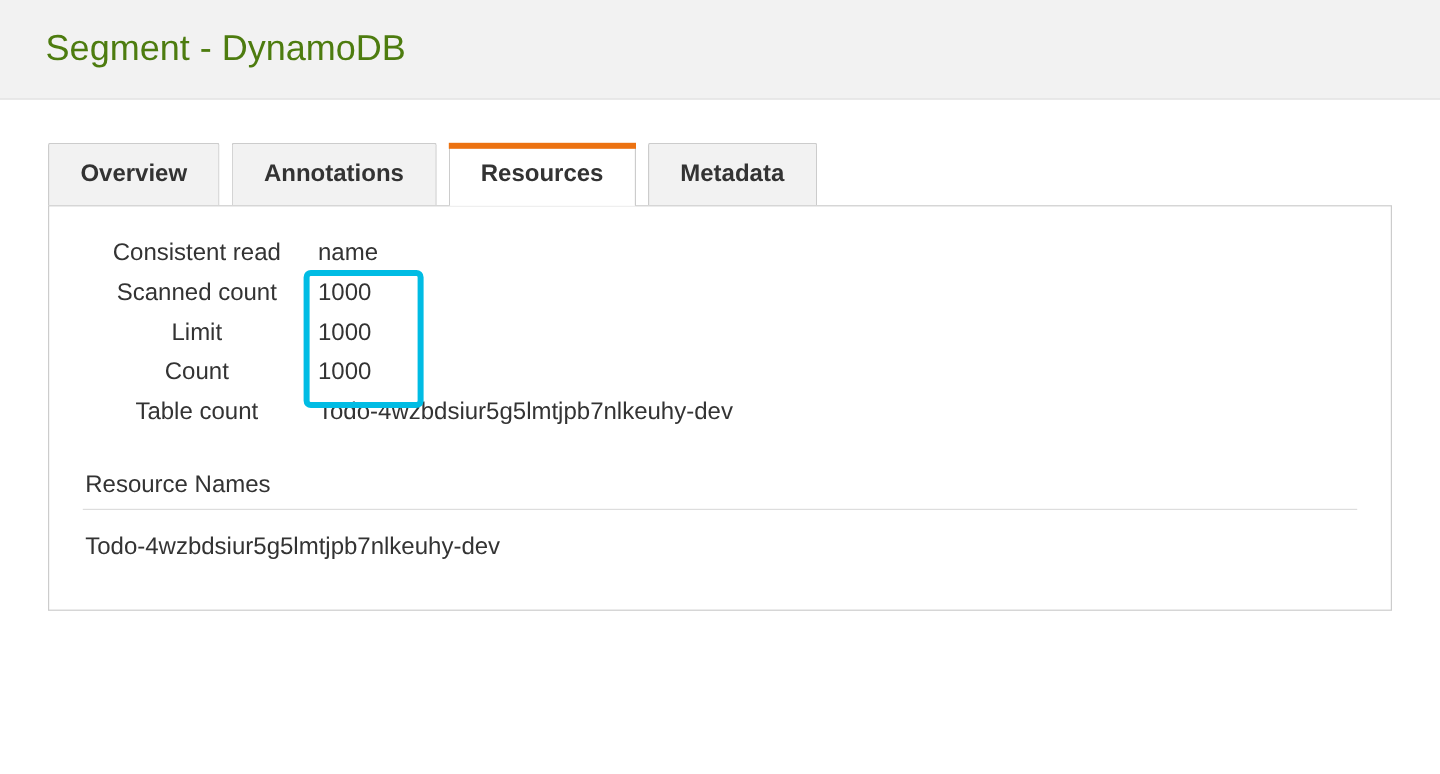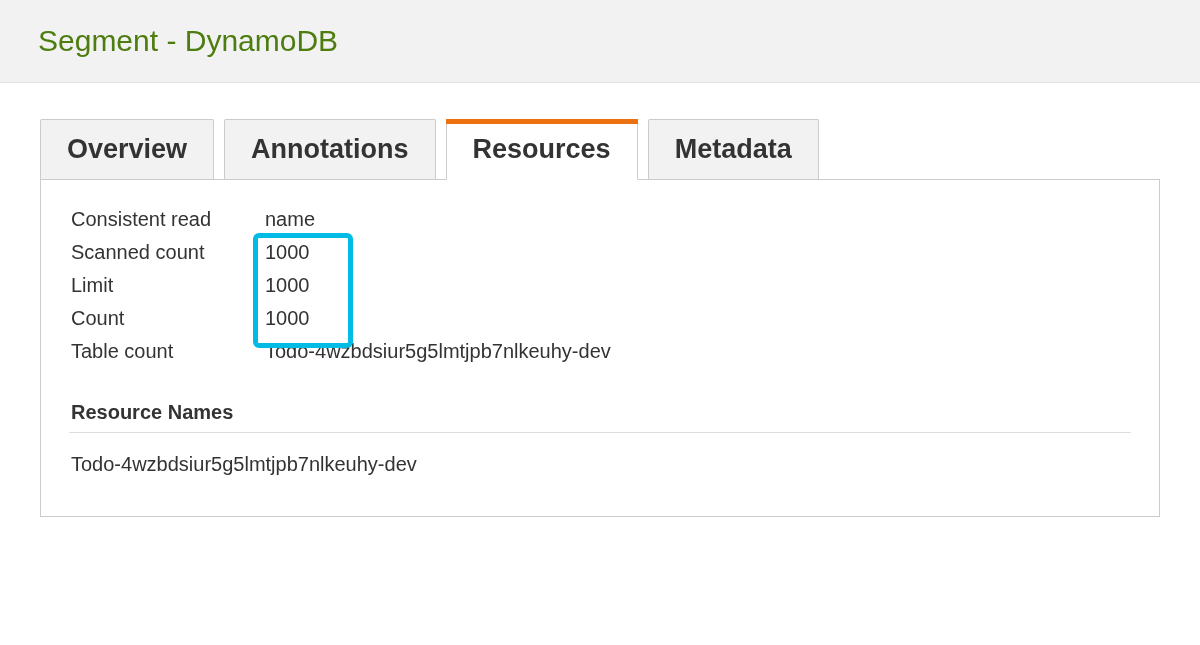--- a/index.html
+++ b/index.html
@@ -31,21 +31,21 @@
       display: flex;
       gap: 10px;
       margin-bottom: 0;
       position: relative;
     }
     .tab {
       padding: 14px 26px;
       background: #f2f2f2;
       border: 1px solid #ccc;
       border-bottom: none;
-      font-size: 27px;
+      font-size: 20px;
       font-weight: 600;
       color: #333;
       cursor: pointer;
       position: relative;
       border-top-left-radius: 2px;
       border-top-right-radius: 2px;
     }
     .tab.active {
       background: #fff;
       border-color: #ccc;
@@ -71,32 +71,33 @@
     .kv-row {
       display: flex;
       margin-bottom: 10px;
       font-size: 20px;
       align-items: baseline;
     }
     .kv-label {
       width: 188px;
       flex-shrink: 0;
       padding-left: 2px;
+      text-align: center;
     }
     .kv-value {
       padding-left: 8px;
     }
     .highlight-box {
       position: absolute;
       border: 5px solid #00bce4;
       border-radius: 6px;
       pointer-events: none;
     }
     .section-title {
-      font-weight: 700;
+      font-weight: 400;
       font-size: 20px;
       margin-top: 28px;
       margin-bottom: 8px;
       padding-left: 2px;
     }
     .section-divider {
       border: none;
       border-top: 1px solid #ddd;
       margin-bottom: 20px;
     }

